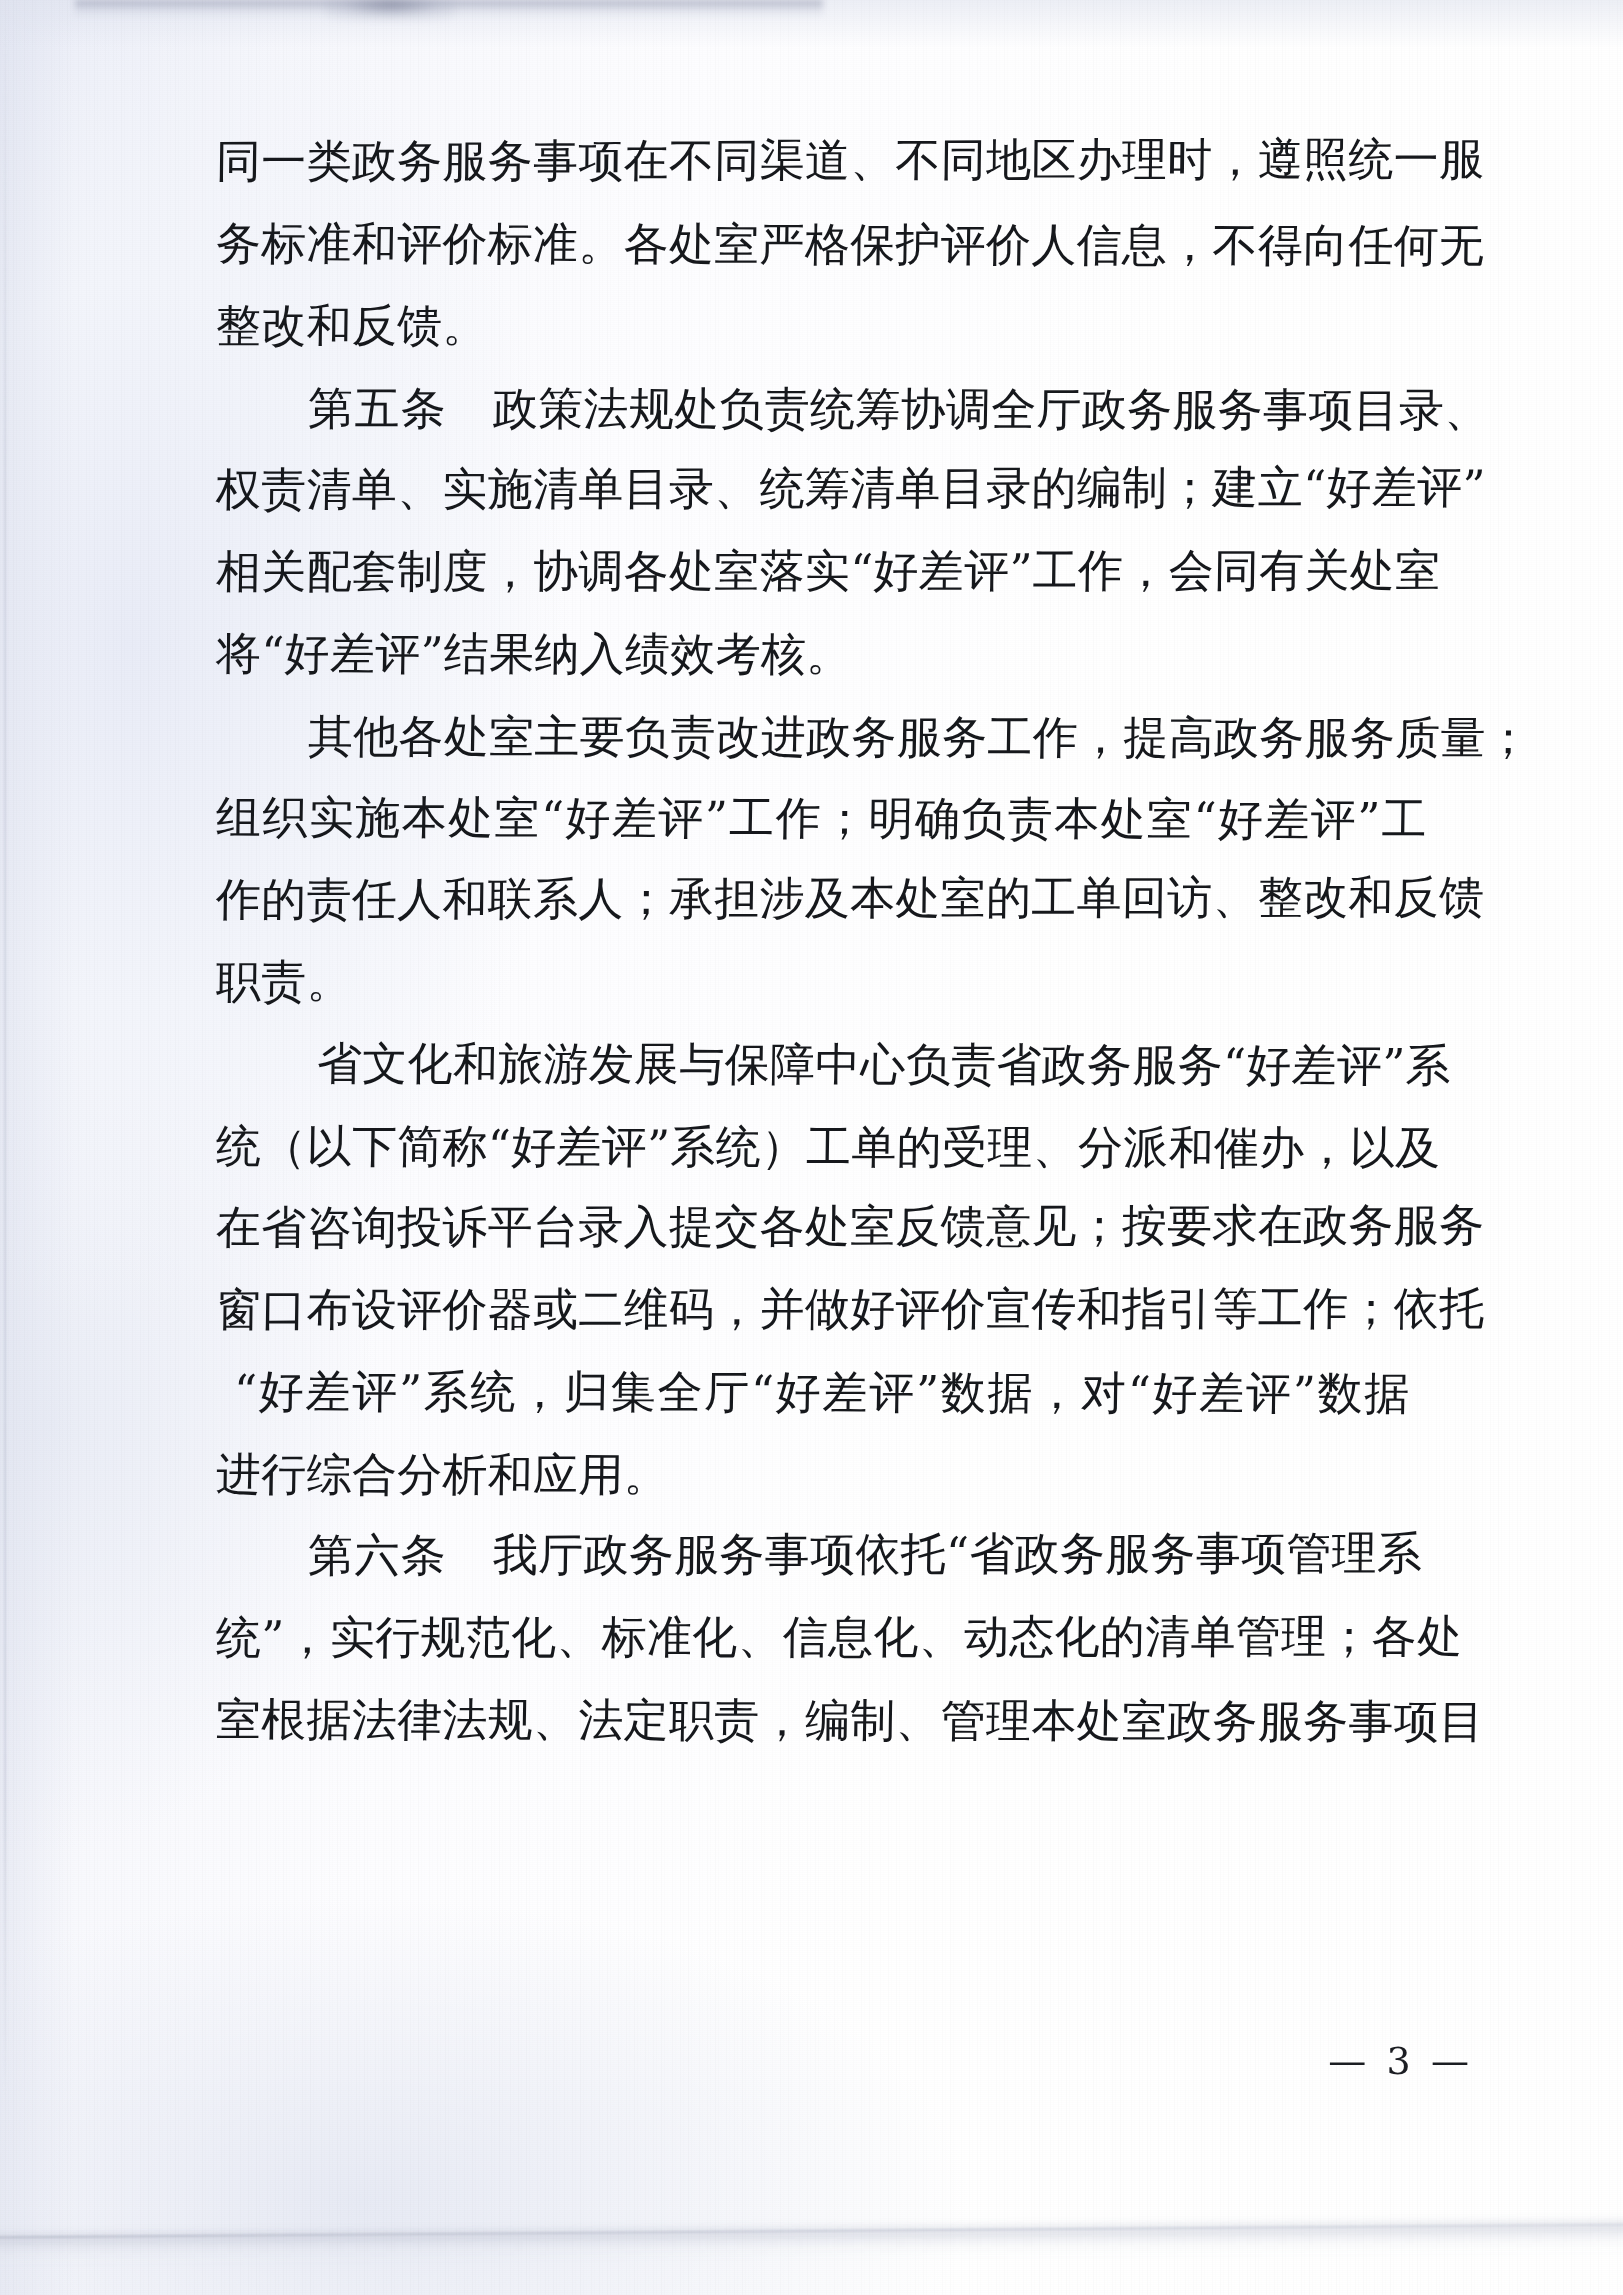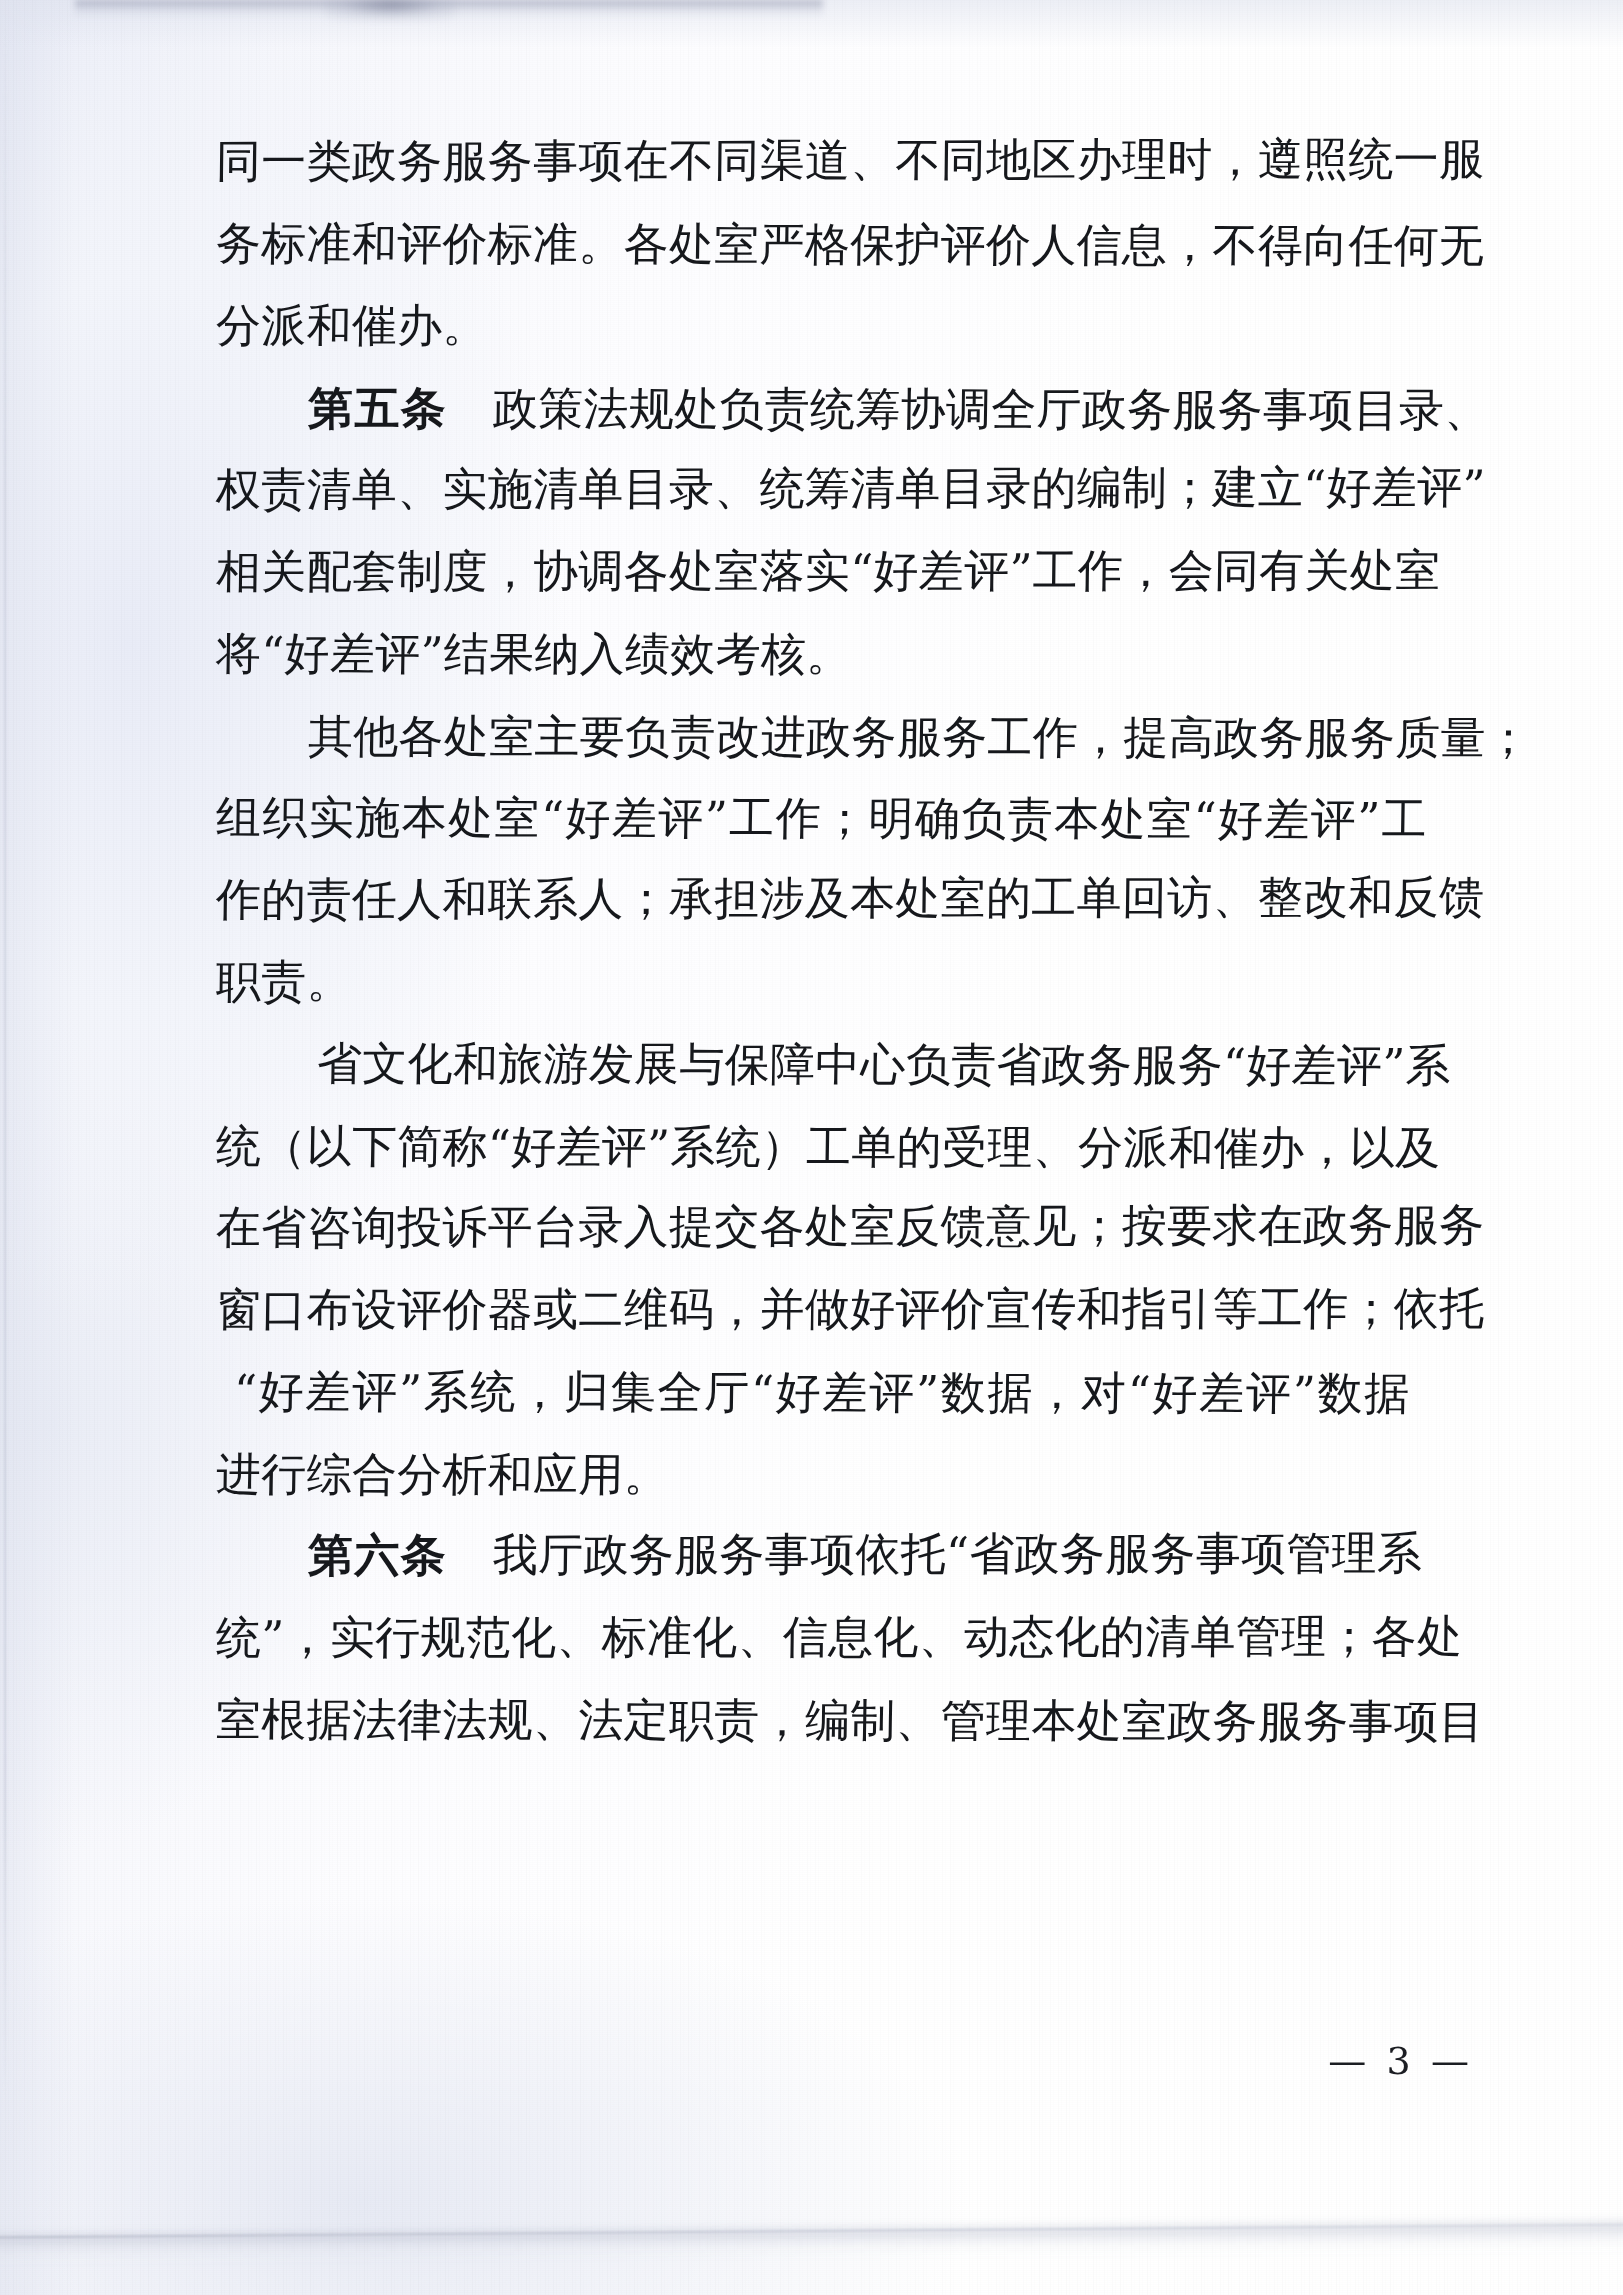--- a/index.html
+++ b/index.html
@@ -106,21 +106,21 @@
     transform-origin: left center;
   }
   
   .line.ragged .txt {
     text-align: left;
     text-align-last: left;
     width: auto;
   }
 
   .line b {
-    font-weight: 700;
+    font-weight: 400;
     letter-spacing: 1.4px;
   }
 
   
   .ind-2 { padding-left: 92px; }
   .ind-2 .txt { width: calc(100% - 92px); }
   .ind-2r { padding-left: 101px; }
   .ind-q  { padding-left: 17.7px; }
   .ind-q .txt { width: calc(100% - 17.7px); }
 
@@ -160,21 +160,21 @@
   <div class="paper-base"></div>
   <div class="paper-vignette"></div>
   <div class="top-edge-shadow"></div>
   <div class="top-edge-blob"></div>
   <div class="left-edge"></div>
 
   <div id="content">
 
     <div class="line j1"><span class="txt">同一类政务服务事项在不同渠道、不同地区办理时，遵照统一服</span></div>
     <div class="line j2"><span class="txt">务标准和评价标准。各处室严格保护评价人信息，不得向任何无</span></div>
-    <div class="line ragged j3"><span class="txt">分派和催办。</span></div>
+    <div class="line ragged j3"><span class="txt">整改和反馈。</span></div>
 
     <div class="line ind-2 j4"><b>第五条</b>　<span class="txt" style="width:calc(100% - 92px - 5.3em)">政策法规处负责统筹协调全厅政务服务事项目录、</span></div>
     <div class="line j1"><span class="txt">权责清单、实施清单目录、统筹清单目录的编制；建立“好差评”</span></div>
     <div class="line j3"><span class="txt">相关配套制度，协调各处室落实“好差评”工作，会同有关处室</span></div>
     <div class="line ragged j2"><span class="txt">将“好差评”结果纳入绩效考核。</span></div>
 
     <div class="line ind-2 j4"><span class="txt">其他各处室主要负责改进政务服务工作，提高政务服务质量；</span></div>
     <div class="line j2"><span class="txt">组织实施本处室“好差评”工作；明确负责本处室“好差评”工</span></div>
     <div class="line j1"><span class="txt">作的责任人和联系人；承担涉及本处室的工单回访、整改和反馈</span></div>
     <div class="line ragged j3"><span class="txt">职责。</span></div>

